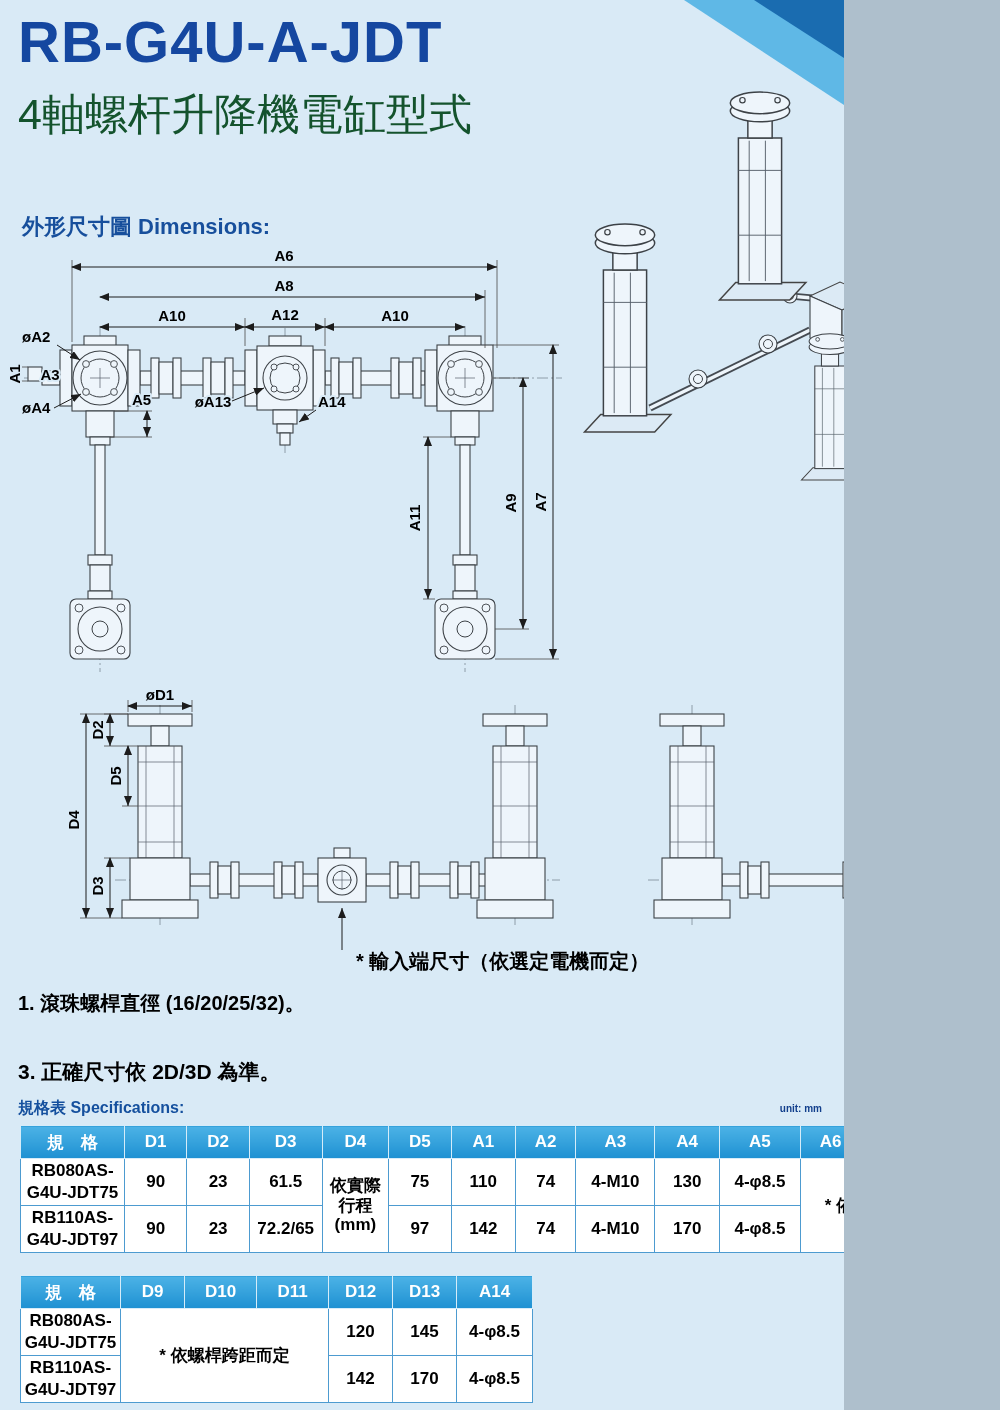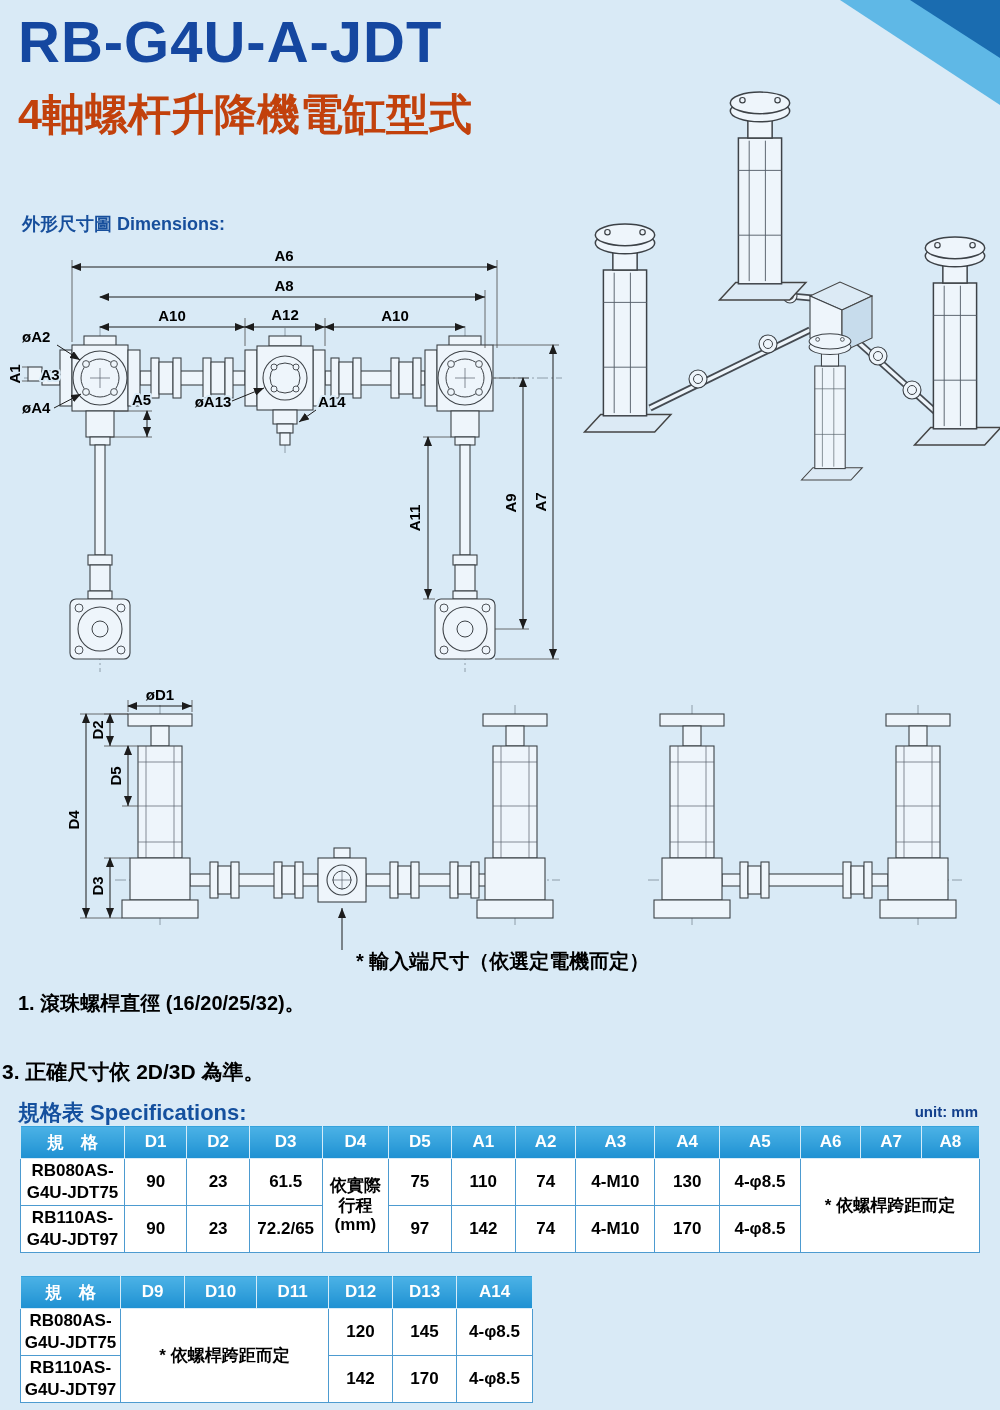--- a/index.html
+++ b/index.html
@@ -1,46 +1,46 @@
 <!DOCTYPE html>
 <html><head>
 <meta charset="utf-8">
 <style>
   html,body{margin:0;padding:0;background:#aebfcc;}
-  .page{position:relative;width:1000px;height:1410px;background:#d9eaf6;overflow:hidden;
+  .page{position:relative;width:844px;height:1410px;background:#d9eaf6;overflow:hidden;
         font-family:"Liberation Sans","DejaVu Sans",sans-serif;color:#000;}
   .tri{position:absolute;top:0;right:0;width:0;height:0;}
   .tri-light{border-left:160px solid transparent;border-top:105px solid #5fb8e6;}
   .tri-dark{border-left:90px solid transparent;border-top:58px solid #1a6cb0;}
   .title{position:absolute;left:18px;top:8px;margin:0;font-size:58px;font-weight:900;
          color:#1547a0;letter-spacing:1px;}
-  .subtitle{position:absolute;left:18px;top:86px;margin:0;font-size:43px;font-weight:700;color:#c2410c;}
-  .sec-dim{position:absolute;left:22px;top:212px;font-size:18px;font-weight:700;color:#174f9c;text-align:right;}
+  .subtitle{position:absolute;left:18px;top:86px;margin:0;font-size:43px;font-weight:400;color:#14532d;}
+  .sec-dim{position:absolute;left:22px;top:212px;font-size:22px;font-weight:700;color:#174f9c;text-align:right;}
   .drawing{position:absolute;left:0;top:0;}
   .part{fill:#eef5fb;stroke:#3d4247;stroke-width:1.1;}
   .partc{fill:none;stroke:#3d4247;stroke-width:1;}
   .part2{fill:#dceaf5;stroke:#444;stroke-width:1.1;}
   .partd{fill:#c7dcec;stroke:#444;stroke-width:1.1;}
   .hole{fill:#eef5fb;stroke:#3d4247;stroke-width:0.9;}
   .thin{stroke:#56606a;stroke-width:0.7;fill:none;}
   .cl{stroke:#7b8b97;stroke-width:0.8;stroke-dasharray:11 3 2 3;fill:none;}
   .dim{stroke:#1c1c1c;stroke-width:1;fill:none;}
   .ext{stroke:#4a4a4a;stroke-width:0.8;fill:none;}
   .shaftO{stroke:#454b52;stroke-width:7;fill:none;}
   .shaftI{stroke:#eef5fb;stroke-width:3.5;fill:none;}
   .dimtxt{font-family:"Liberation Sans",sans-serif;font-size:15px;font-weight:600;fill:#000;
           paint-order:stroke;stroke:#d9eaf6;stroke-width:4px;stroke-linejoin:round;}
   .note{position:absolute;font-weight:600;color:#000;}
   .ps{left:18px;top:948px;font-size:21px;}
   .input-note{left:356px;top:948px;font-size:20px;text-align:right;}
   .n1{left:18px;top:990px;font-size:20px;}
   .n2{left:18px;top:1024px;font-size:21px;}
-  .n3{left:2px;top:1058px;font-size:21px;}
-  .spec-label{position:absolute;left:18px;top:1098px;font-size:22px;font-weight:700;color:#15509e;}
-  .unit-label{position:absolute;right:22px;top:1103px;font-size:15px;font-weight:600;color:#123f8c;margin-left:31px;}
+  .n3{left:18px;top:1058px;font-size:21px;}
+  .spec-label{position:absolute;left:18px;top:1098px;font-size:16px;font-weight:700;color:#15509e;}
+  .unit-label{position:absolute;right:22px;top:1103px;font-size:10px;font-weight:600;color:#123f8c;margin-left:31px;}
   table.spec{position:absolute;border-collapse:collapse;table-layout:fixed;background:#fff;}
   .t1{left:20px;top:1125px;width:960px;}
   .t2{left:20px;top:1275px;width:512px;}
   table.spec th{background:linear-gradient(#4cb2e6,#1e91d2);color:#fff;font-size:17px;font-weight:700;
                 border:1px solid #d6ecf9;height:32px;padding:0 2px;margin-top:20px;}
   table.spec td{background:#fff;border:1px solid #4d9bd0;text-align:center;font-size:17px;
                 font-weight:700;color:#000;height:46px;padding:0 2px;}
   .t2 td{height:42px;}
   td.model{font-size:14px;text-align:left;padding-left:6px;line-height:1.3;}
   td.model span{display:block;}

